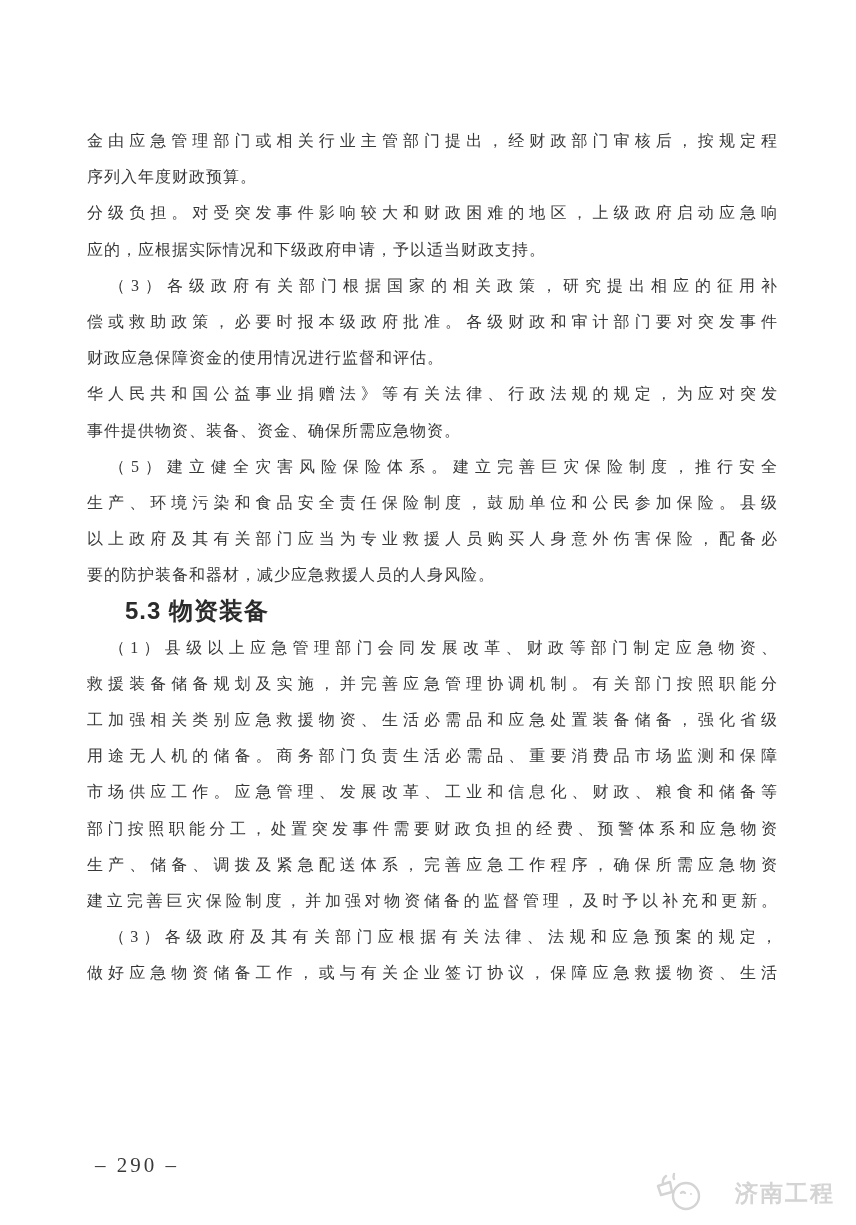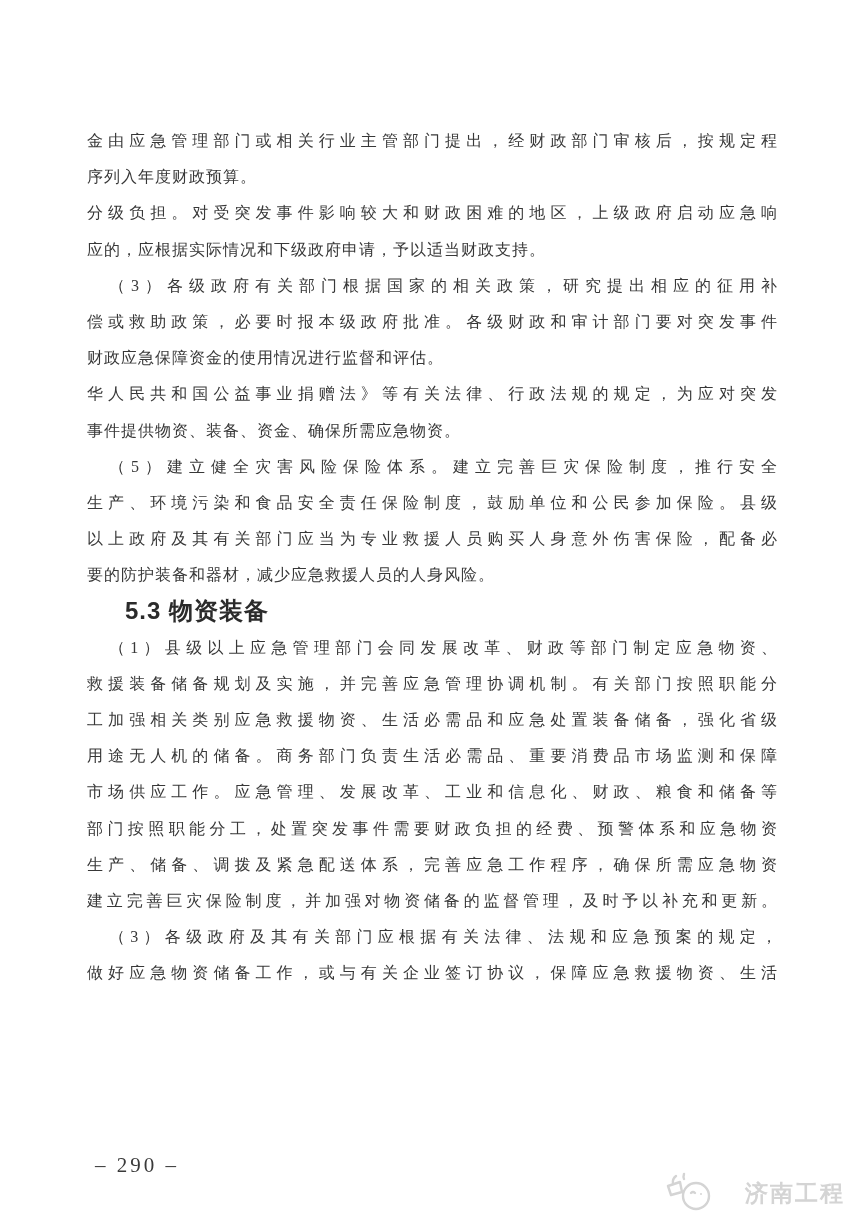--- a/index.html
+++ b/index.html
@@ -60,21 +60,21 @@
     font-size: 21px;
     line-height: 28px;
     letter-spacing: 3px;
     color: #3a3a3a;
     font-family: "Liberation Serif", "DejaVu Serif", serif;
     margin-top: 36px;
   }
   .watermark {
     position: absolute;
     top: 1172px;
-    right: 11px;
+    right: 21px;
     display: flex;
     align-items: center;
     gap: 25px;
     opacity: 1;
   }
   .watermark-text {
     font-family: "Liberation Sans", "DejaVu Sans", sans-serif;
     font-weight: 700;
     font-size: 23px;
     letter-spacing: 2px;

